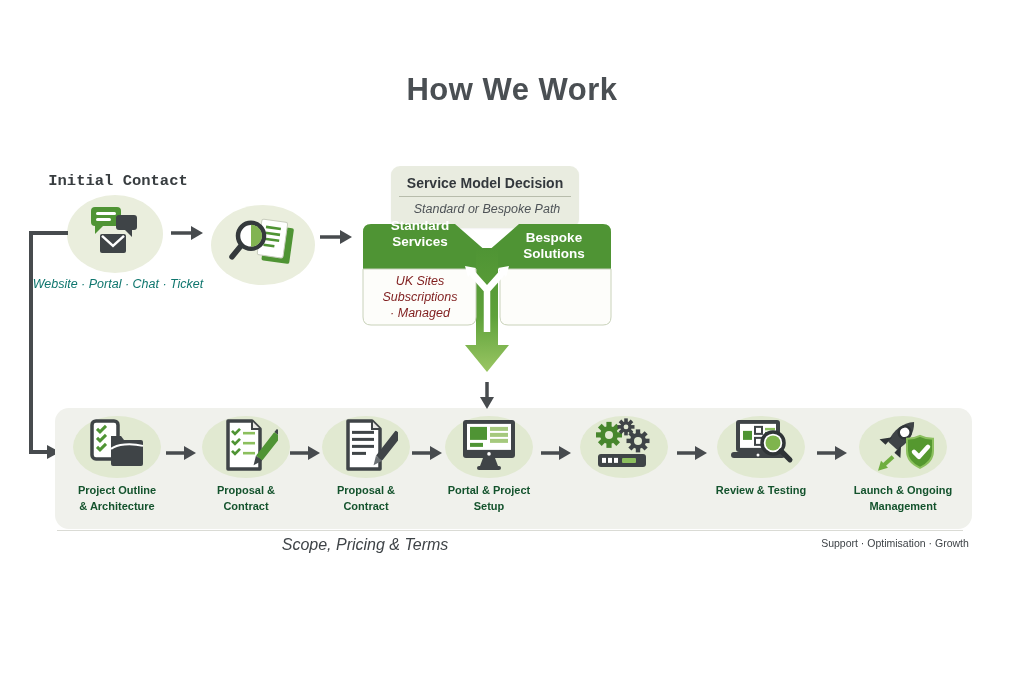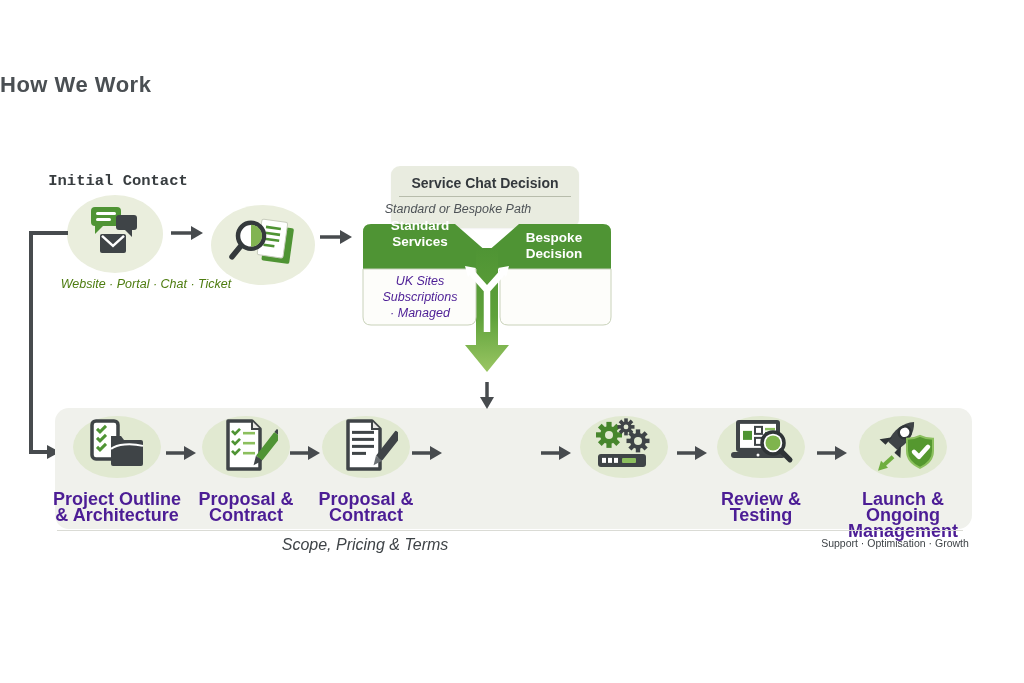--- a/index.html
+++ b/index.html
@@ -3,41 +3,41 @@
 <meta charset="utf-8">
 <style>
   html,body{margin:0;padding:0;background:#ffffff;}
   .canvas{
     position:relative;width:1024px;height:683px;background:#ffffff;
     font-family:"Liberation Sans",sans-serif;overflow:hidden;
   }
   .abs{position:absolute;}
   .pre{white-space:pre-line;}
   .page-title{
-    left:0;right:0;top:72px;text-align:left;
-    font-size:22px;font-weight:700;color:#4a4f53;letter-spacing:.5px;
+    left:0;right:0;top:72px;text-align:center;
+    font-size:31px;font-weight:700;color:#4a4f53;letter-spacing:.5px;
   }
   
   .step-label{font-weight:700;color:#383d40;font-size:15.5px;line-height:17px;text-align:center;}
-  .step-caption{font-style:italic;color:#4d7c0f;font-size:12.5px;line-height:15px;text-align:center;margin-left:28px;}
+  .step-caption{font-style:italic;color:#0f766e;font-size:12.5px;line-height:15px;text-align:center;}
   .bubble-top{background:#eaeedd;border-radius:50%;}
   .bubble-bot{background:#e1e9d1;border-radius:50%;}
   .bubble-svg{position:absolute;left:50%;top:50%;transform:translate(-50%,-52%);}
   
   .panel{background:#e9ece0;border-radius:9px;box-shadow:0 1px 2px rgba(0,0,0,.06);}
   .decision-title{font-size:14px;font-weight:700;color:#33383c;text-align:center;}
   .decision-divider{background:#b7bcab;height:1px;}
   .decision-subtitle{font-style:italic;font-size:12.5px;color:#4e5357;text-align:center;}
   .branch-title{font-size:13.5px;font-weight:700;color:#ffffff;text-align:center;line-height:15.5px;}
-  .branch-items{font-style:italic;font-size:12.5px;color:#4c1d95;text-align:center;line-height:16px;}
+  .branch-items{font-style:italic;font-size:12.5px;color:#7f1d1d;text-align:center;line-height:16px;}
   
   .band{background:#f0f1ec;border-radius:14px;}
   .bstep{width:140px;text-align:center;}
   .bstep .bubble-bot{width:88px;height:62px;margin:0 auto;position:relative;}
-  .bstep .blabel{margin-top:13px;font-weight:700;font-size:18px;line-height:16px;color:#4c1d95;}
+  .bstep .blabel{margin-top:4px;font-weight:700;font-size:11px;line-height:16px;color:#14532d;}
   .footline{background:#dadbd5;height:1px;}
   .foot-left{font-style:italic;font-size:16px;color:#3e4347;text-align:center;}
   .foot-right{font-size:10.5px;color:#3e4347;text-align:center;}
 </style>
 </head>
 <body>
 
 <div class="canvas">
 
   <div class="abs page-title">How We Work</div>
@@ -77,23 +77,23 @@
       <line x1="13" y1="32" x2="4" y2="43" stroke="#34393c" stroke-width="5.5" stroke-linecap="round"></line>
     </svg>
   </div>
 
   <svg class="abs" style="left:320px;top:230px;" width="32" height="14" viewBox="0 0 32 14">
     <line x1="0" y1="7" x2="22" y2="7" stroke="#474b4e" stroke-width="3.5"></line>
     <polygon points="20,0 32,7 20,14" fill="#474b4e"></polygon>
   </svg>
 
   <div class="abs panel" style="left:391px;top:166px;width:188px;height:62px;z-index:1;"></div>
-  <div class="abs decision-title" style="left:391px;top:175px;width:188px;z-index:3;">Service Chat Decision</div>
+  <div class="abs decision-title" style="left:391px;top:175px;width:188px;z-index:3;">Service Model Decision</div>
   <div class="abs decision-divider" style="left:399px;top:196px;width:172px;z-index:3;"></div>
-  <div class="abs decision-subtitle" style="left:382px;top:202px;width:152px;z-index:3;">Standard or Bespoke Path</div>
+  <div class="abs decision-subtitle" style="left:411px;top:202px;width:152px;z-index:3;">Standard or Bespoke Path</div>
 
   <svg class="abs" style="left:355px;top:160px;z-index:2;" width="266" height="252" viewBox="0 0 266 252">
     <defs>
       <linearGradient id="gradArrow" x1="0" y1="0" x2="0" y2="1">
         <stop offset="0%" stop-color="#4f9434"></stop>
         <stop offset="55%" stop-color="#5ea13a"></stop>
         <stop offset="100%" stop-color="#9ac663"></stop>
       </linearGradient>
     </defs>
 
@@ -108,21 +108,21 @@
     <polygon points="110,106 121,108 113,117" fill="#ffffff"></polygon>
     <polygon points="154,106 143,108 151,117" fill="#ffffff"></polygon>
 
     <line x1="132" y1="222" x2="132" y2="238" stroke="#474b4e" stroke-width="3.5"></line>
     <polygon points="125,237 139,237 132,249" fill="#474b4e"></polygon>
   </svg>
 
   <div class="abs branch-title pre" style="left:363px;top:218px;width:114px;z-index:3;">Standard
 Services</div>
   <div class="abs branch-title pre" style="left:497px;top:230px;width:114px;z-index:3;">Bespoke
-Decision</div>
+Solutions</div>
   <div class="abs branch-items pre" style="left:363px;top:273px;width:114px;z-index:3;">UK Sites
 Subscriptions
 · Managed</div>
 
   <svg class="abs" style="left:15px;top:222px;" width="60" height="245" viewBox="0 0 60 245">
     <path d="M53 11 H16 V230 H33" stroke="#474b4e" stroke-width="4" fill="none"></path>
     <polygon points="32,223 32,237 45,230" fill="#474b4e"></polygon>
   </svg>
 
   <div class="abs band" style="left:55px;top:408px;width:917px;height:121px;"></div>
@@ -176,20 +176,38 @@
         <g transform="rotate(38 50 34)">
           <rect x="46" y="10" width="8" height="32" rx="1" fill="#3f4447"></rect>
           <path d="M46 42 h8 l-4 9 z" fill="#6b7074"></path>
         </g>
       </svg>
     </div>
     <div class="blabel pre">Proposal &amp;
 Contract</div>
   </div>
 
+  <div class="abs bstep" style="left:419px;top:416px;">
+    <div class="bubble-bot">
+      <svg class="bubble-svg" width="64" height="56" viewBox="0 0 64 56">
+        <rect x="6" y="2" width="52" height="38" rx="3" fill="#3f4447"></rect>
+        <rect x="10" y="6" width="44" height="26" fill="#ffffff"></rect>
+        <rect x="13" y="9" width="17" height="13" fill="#4f9434"></rect>
+        <rect x="13" y="25" width="13" height="4" fill="#4f9434"></rect>
+        <rect x="33" y="9" width="18" height="4" fill="#a5c97d"></rect>
+        <rect x="33" y="15" width="18" height="4" fill="#a5c97d"></rect>
+        <rect x="33" y="21" width="18" height="4" fill="#a5c97d"></rect>
+        <circle cx="32" cy="36" r="1.8" fill="#ffffff"></circle>
+        <path d="M26 40 h12 l3 8 h-18 z" fill="#3f4447"></path>
+        <rect x="20" y="48" width="24" height="4" rx="2" fill="#3f4447"></rect>
+      </svg>
+    </div>
+    <div class="blabel pre">Portal &amp; Project
+Setup</div>
+  </div>
 
   <div class="abs bstep" style="left:554px;top:416px;">
     <div class="bubble-bot">
       <svg class="bubble-svg" width="64" height="56" viewBox="0 0 64 56">
         <g transform="translate(17,17)" fill="#47862c">
           <rect x="-2.6" y="-13" width="5.2" height="26"></rect>
           <rect x="-2.6" y="-13" width="5.2" height="26" transform="rotate(45)"></rect>
           <rect x="-2.6" y="-13" width="5.2" height="26" transform="rotate(90)"></rect>
           <rect x="-2.6" y="-13" width="5.2" height="26" transform="rotate(135)"></rect>
           <circle r="9"></circle>

